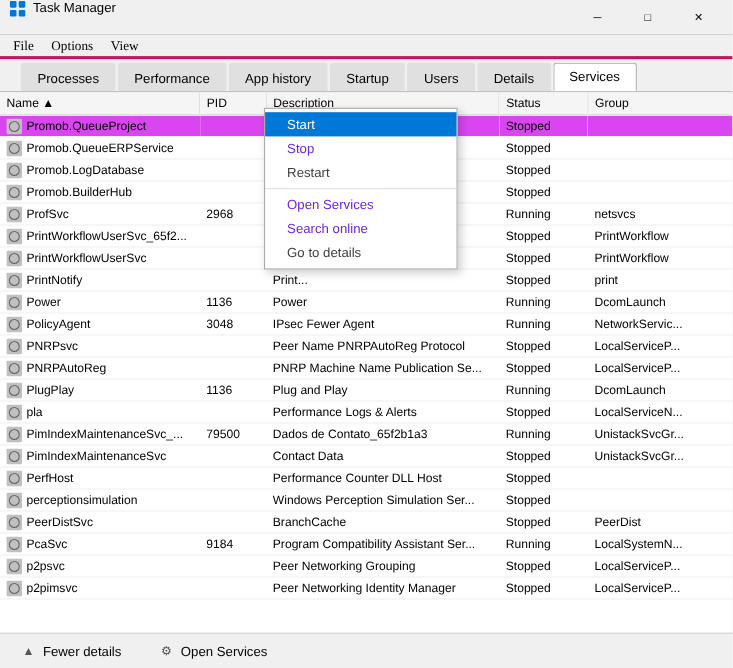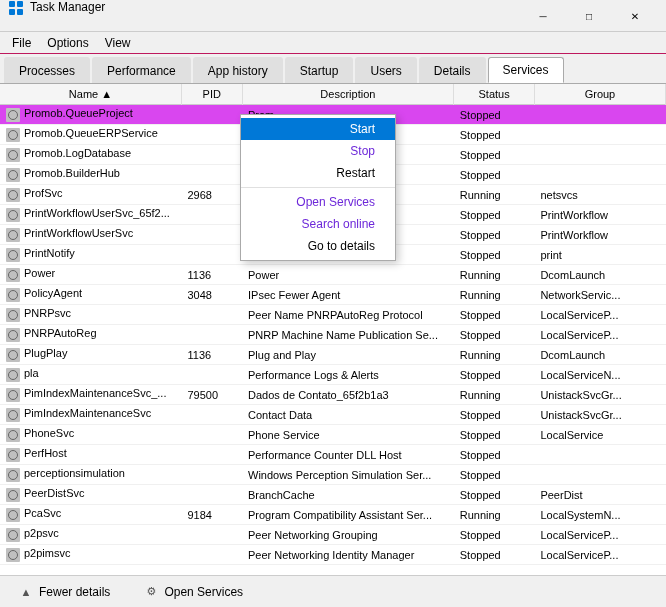--- a/index.html
+++ b/index.html
@@ -46,39 +46,39 @@
       font-size: 10px;
       cursor: pointer;
       background: transparent;
       border: none;
     }
 
     
     .menu-bar {
       height: 22px;
       display: flex;
-      align-items: center;
       background: #f0f0f0;
       padding: 0 4px;
-      border-bottom: 1px solid #be185d;
+      border-bottom: 3px solid #be185d;
+      font-family: Liberation Serif, serif;
     }
     .menu-item {
       padding: 2px 8px;
       font-size: 12px;
       cursor: pointer;
     }
 
     
     .tab-bar {
       height: 30px;
       display: flex;
       align-items: flex-end;
       background: #f0f0f0;
       border-bottom: 1px solid #aaa;
-      padding: 0 4px;
+      padding: 0 19px;
     }
     .tab {
       padding: 5px 14px;
       font-size: 12px;
       cursor: pointer;
       border: 1px solid transparent;
       border-bottom: none;
       background: #e0e0e0;
       margin-right: 2px;
       border-radius: 3px 3px 0 0;
@@ -114,21 +114,21 @@
       table-layout: fixed;
     }
     thead tr {
       background: #f5f5f5;
       border-bottom: 1px solid #ccc;
       position: sticky;
       top: 0;
       z-index: 5;
     }
     thead th {
-      text-align: center;
+      text-align: left;
       padding: 4px 6px;
       font-weight: 400;
       font-size: 11px;
       border-right: 1px solid #ddd;
       cursor: pointer;
       white-space: nowrap;
       overflow: hidden;
     }
 
     tbody tr {
@@ -168,43 +168,42 @@
       border: 1.5px solid #666;
       border-radius: 50%;
       position: absolute;
       top: 2px;
       left: 2px;
     }
 
     
     .context-menu {
       position: absolute;
-      top: 30px;
+      top: 14px;
       left: 240px;
-      width: 156px;
+      width: 176px;
       background: #fff;
       border: 1px solid #aaa;
       box-shadow: 3px 3px 8px rgba(0,0,0,0.2);
       z-index: 100;
       padding: 3px 0;
-      text-align: right;
     }
     .ctx-item {
       padding: 4px 20px;
       font-size: 12px;
       cursor: pointer;
       color: #6d28d9;
     }
     .ctx-item.highlighted {
       background: #0078d7;
       color: #fff;
       font-weight: 500;
     }
     .ctx-item.disabled {
-      color: #000000;
+      color: #404040;
       cursor: default;
     }
     .ctx-separator {
       height: 1px;
       background: #e0e0e0;
       margin: 3px 0;
     }
 
     
     .bottom-bar {
@@ -396,27 +395,20 @@
             <td class="col-group">UnistackSvcGr...</td>
           </tr>
           <tr>
             <td class="col-name"><span class="row-icon"></span>PimIndexMaintenanceSvc</td>
             <td class="col-pid"></td>
             <td class="col-desc">Contact Data</td>
             <td class="col-status">Stopped</td>
             <td class="col-group">UnistackSvcGr...</td>
           </tr>
           <tr>
-            <td class="col-name"><span class="row-icon"></span>PhoneSvc</td>
-            <td class="col-pid"></td>
-            <td class="col-desc">Phone Service</td>
-            <td class="col-status">Stopped</td>
-            <td class="col-group">LocalService</td>
-          </tr>
-          <tr>
             <td class="col-name"><span class="row-icon"></span>PerfHost</td>
             <td class="col-pid"></td>
             <td class="col-desc">Performance Counter DLL Host</td>
             <td class="col-status">Stopped</td>
             <td class="col-group"></td>
           </tr>
           <tr>
             <td class="col-name"><span class="row-icon"></span>perceptionsimulation</td>
             <td class="col-pid"></td>
             <td class="col-desc">Windows Perception Simulation Ser...</td>

